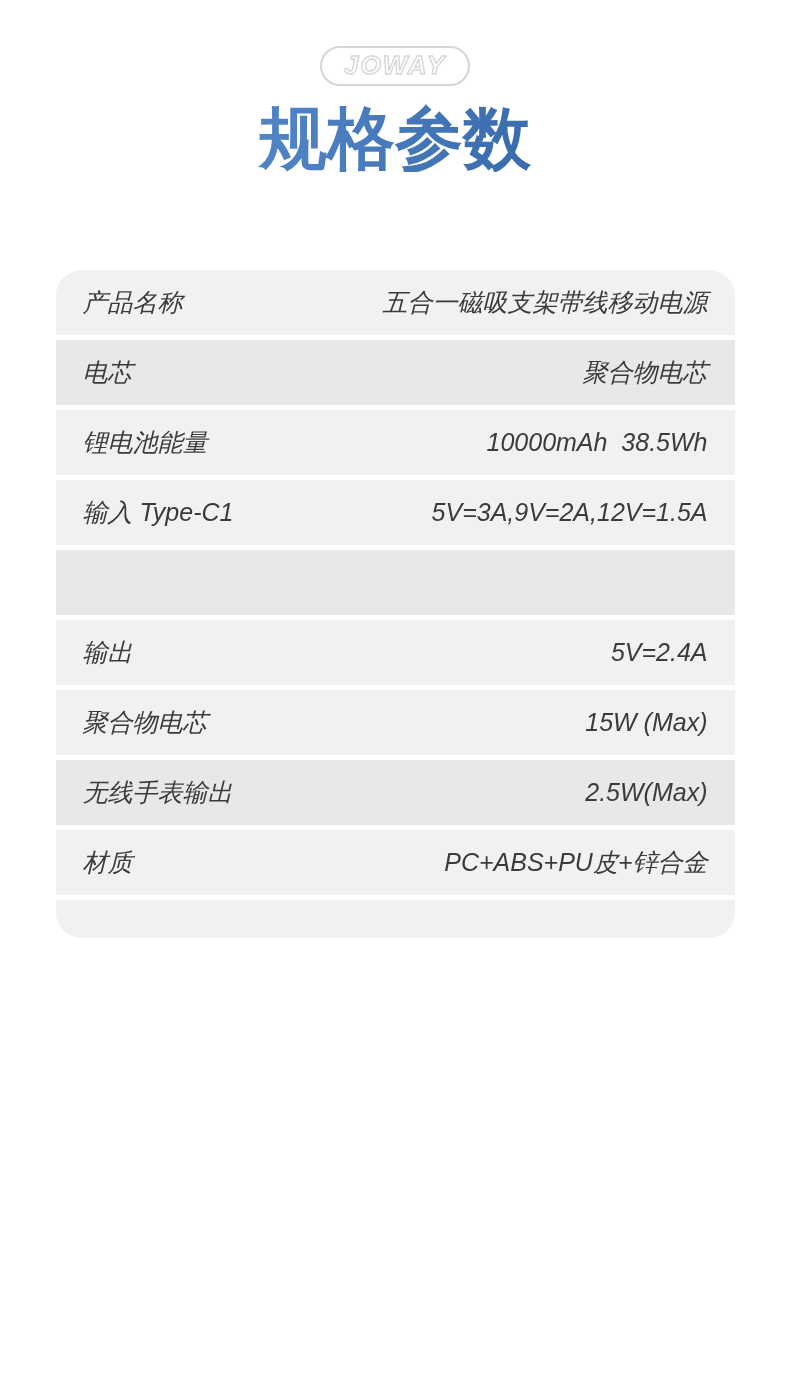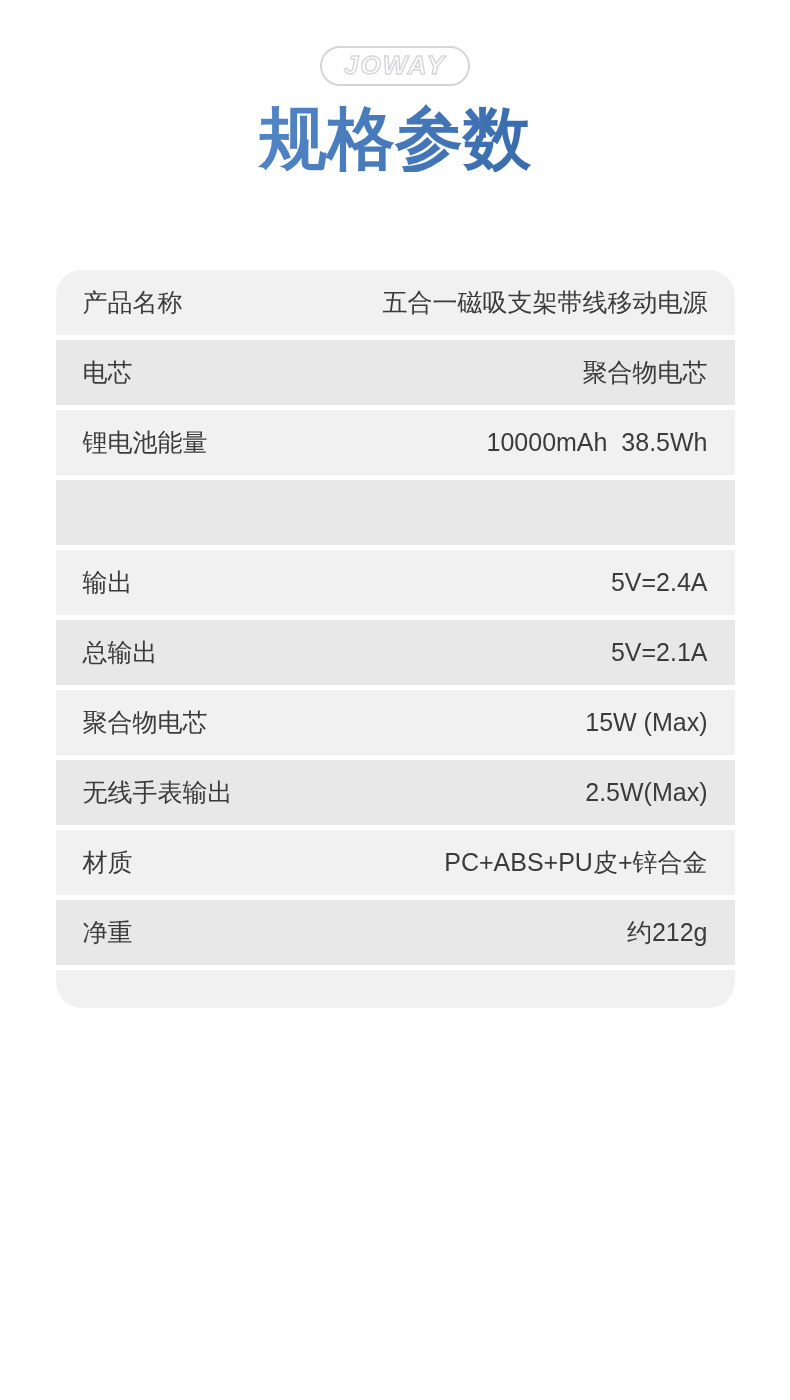--- a/index.html
+++ b/index.html
@@ -58,20 +58,21 @@
     font-family: "Liberation Sans", "DejaVu Sans", sans-serif;
   }
 
   
   .spec-table {
     width: 679px;
     margin: 98px auto 0 auto;
     border-radius: 26px;
     overflow: hidden;
     background: #ffffff;
+    font-style: italic;
   }
   .spec-row {
     display: flex;
     align-items: center;
     justify-content: space-between;
     height: 65px;
     margin-bottom: 5px;
     padding: 0 27px;
     box-sizing: border-box;
     font-size: 25px;
@@ -120,52 +121,48 @@
     <span class="label">电芯</span>
     <span class="value">聚合物电芯</span>
   </div>
 
   <div class="spec-row odd">
     <span class="label">锂电池能量</span>
     <span class="value">10000mAh  38.5Wh</span>
   </div>
 
 
+  <div class="spec-row odd">
+    <span class="label">输入 Type-C1</span>
+    <span class="value">5V=3A,9V=2A,12V=1.5A</span>
+  </div>
 
   <div class="spec-row even">
   </div>
 
   <div class="spec-row odd">
     <span class="label">输出</span>
     <span class="value">5V=2.4A</span>
   </div>
 
-  <div class="spec-row even">
-    <span class="label">总输出</span>
-    <span class="value">5V=2.1A</span>
-  </div>
 
   <div class="spec-row odd">
     <span class="label">聚合物电芯</span>
     <span class="value">15W (Max)</span>
   </div>
 
   <div class="spec-row even">
     <span class="label">无线手表输出</span>
     <span class="value">2.5W(Max)</span>
   </div>
 
   <div class="spec-row odd">
     <span class="label">材质</span>
     <span class="value">PC+ABS+PU皮+锌合金</span>
   </div>
 
-  <div class="spec-row even">
-    <span class="label">净重</span>
-    <span class="value">约212g</span>
-  </div>
 
 
 </div>
     <div class="table-footer-strip"></div>
   </div>
 
 </div>
 
 </body></html>

